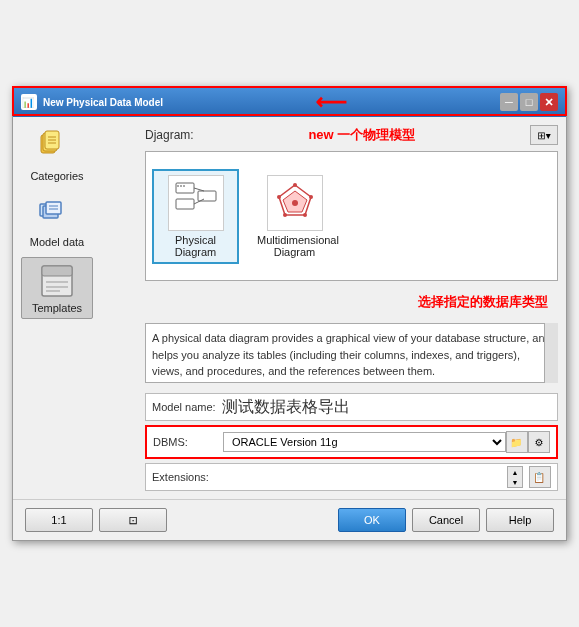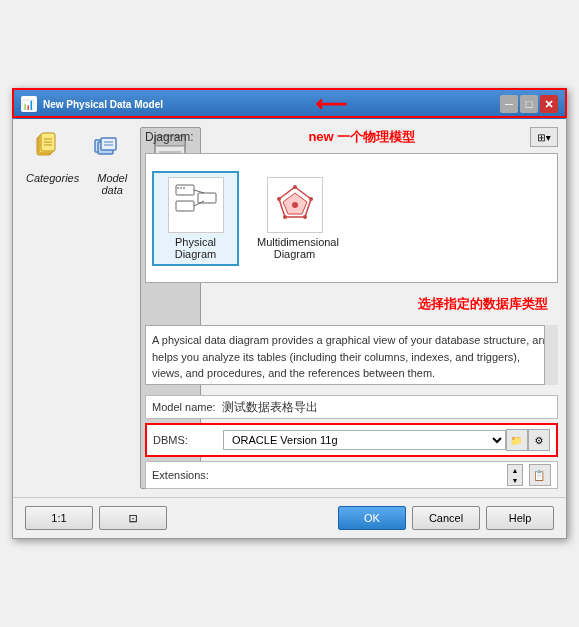--- a/index.html
+++ b/index.html
@@ -72,25 +72,24 @@
     .title-btn.max { background: #aaa; }
     .dialog-body {
       display: flex;
       flex: 1;
       padding: 8px;
       gap: 6px;
     }
     
     .sidebar {
       display: flex;
-      flex-direction: row;
+      flex-direction: column;
       gap: 4px;
       width: 72px;
       flex-shrink: 0;
-      font-style: italic;
     }
     .sidebar-item {
       display: flex;
       flex-direction: column;
       align-items: center;
       padding: 4px;
       border: 1px solid transparent;
       cursor: pointer;
       border-radius: 2px;
     }
@@ -240,21 +239,21 @@
     .form-label {
       width: 70px;
       font-size: 11px;
       color: #333;
       flex-shrink: 0;
     }
     .form-input {
       flex: 1;
       border: none;
       outline: none;
-      font-size: 12px;
+      font-size: 16px;
       color: #333;
       background: transparent;
     }
     .form-select-wrapper {
       flex: 1;
       display: flex;
       align-items: center;
     }
     .form-select {
       flex: 1;

